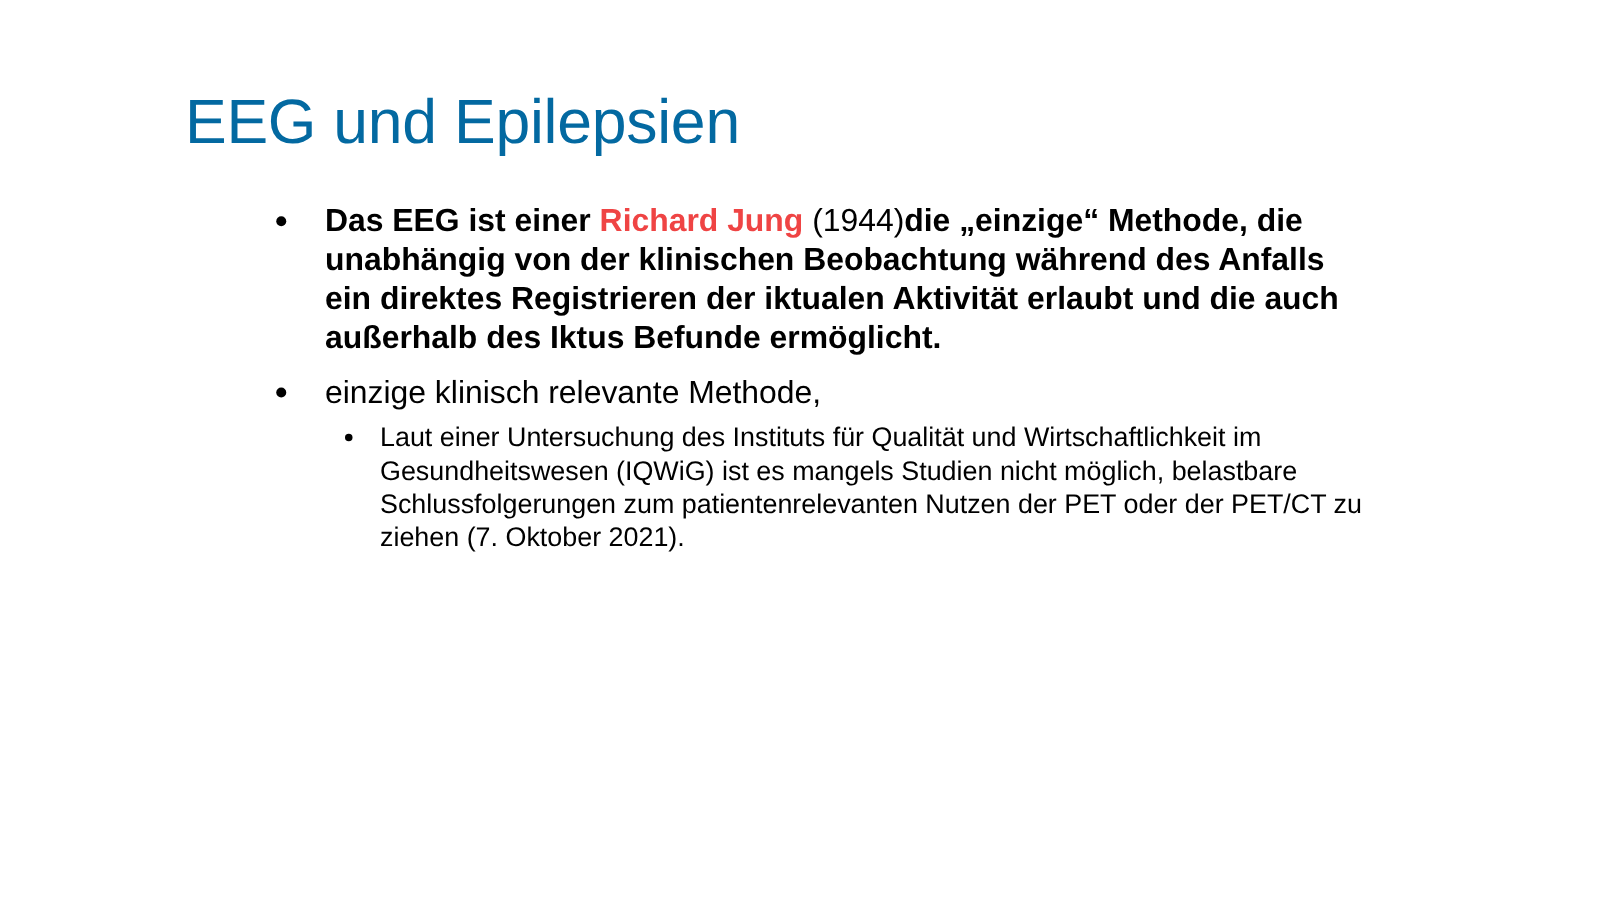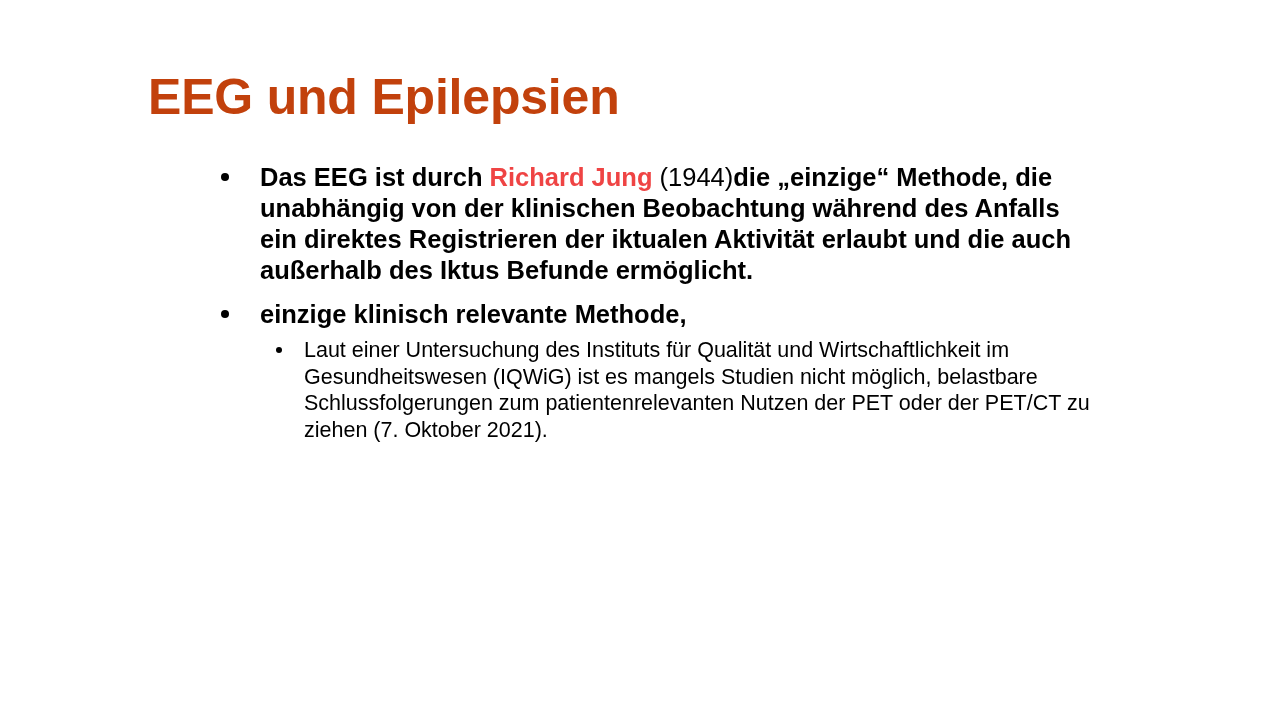--- a/index.html
+++ b/index.html
@@ -27,23 +27,23 @@
     position: absolute;
     left: 148px;
     top: 66px;
     width: 1000px;
     height: 70px;
   }
   .slide-title {
     margin: 0;
     font-size: 50px;
     line-height: 62px;
-    font-weight: 700;
+    font-weight: 400;
     letter-spacing: -0.2px;
-    color: #c2410c;
+    color: #0369a1;
     white-space: nowrap;
   }
 
   
   .body-block {
     position: absolute;
     left: 212px;
     top: 162px;
     width: 890px;
   }
@@ -69,21 +69,21 @@
     border-radius: 50%;
     background: #000000;
   }
   li.l1 .para {
     margin: 0;
   }
   .bold-para {
     font-weight: 700;
   }
   .regular-para {
-    font-weight: 700;
+    font-weight: 400;
   }
   .inline-regular {
     font-weight: 400;
   }
   .name-red {
     color: #ef4444;
     font-weight: 700;
   }
 
   ul.level3 {
@@ -123,21 +123,21 @@
 
   <div class="title-block">
     <h1 class="slide-title">EEG und Epilepsien</h1>
   </div>
 
   <div class="body-block">
     <ul class="level1">
 
       <li class="l1">
         <span class="bullet-dot"></span>
-        <p class="para bold-para"><span>Das EEG ist durch </span><span class="name-red">Richard Jung</span><span class="inline-regular"> (1944)</span><span>die „einzige“ Methode, die unabhängig von der klinischen Beobachtung während des Anfalls ein direktes Registrieren der iktualen Aktivität erlaubt und die auch außerhalb des Iktus Befunde ermöglicht.</span></p>
+        <p class="para bold-para"><span>Das EEG ist einer </span><span class="name-red">Richard Jung</span><span class="inline-regular"> (1944)</span><span>die „einzige“ Methode, die unabhängig von der klinischen Beobachtung während des Anfalls ein direktes Registrieren der iktualen Aktivität erlaubt und die auch außerhalb des Iktus Befunde ermöglicht.</span></p>
       </li>
 
       <li class="l1">
         <span class="bullet-dot"></span>
         <p class="para regular-para">einzige klinisch relevante Methode,</p>
 
         <ul class="level3">
           <li class="l3">
             <span class="bullet-dot-small"></span>
             <p class="para">Laut einer Untersuchung des Instituts für Qualität und Wirtschaftlichkeit im Gesundheitswesen (IQWiG) ist es mangels Studien nicht möglich, belastbare Schlussfolgerungen zum patientenrelevanten Nutzen der PET oder der PET/CT zu ziehen (7. Oktober 2021).</p>

